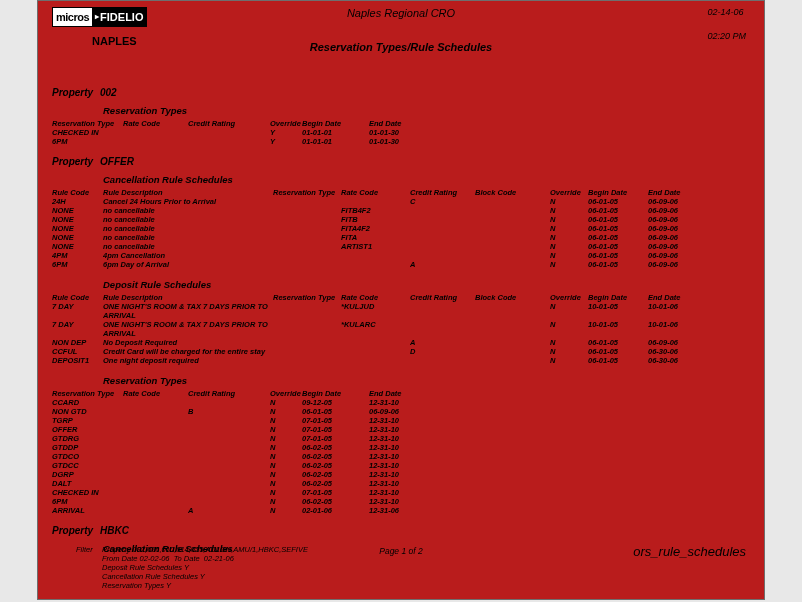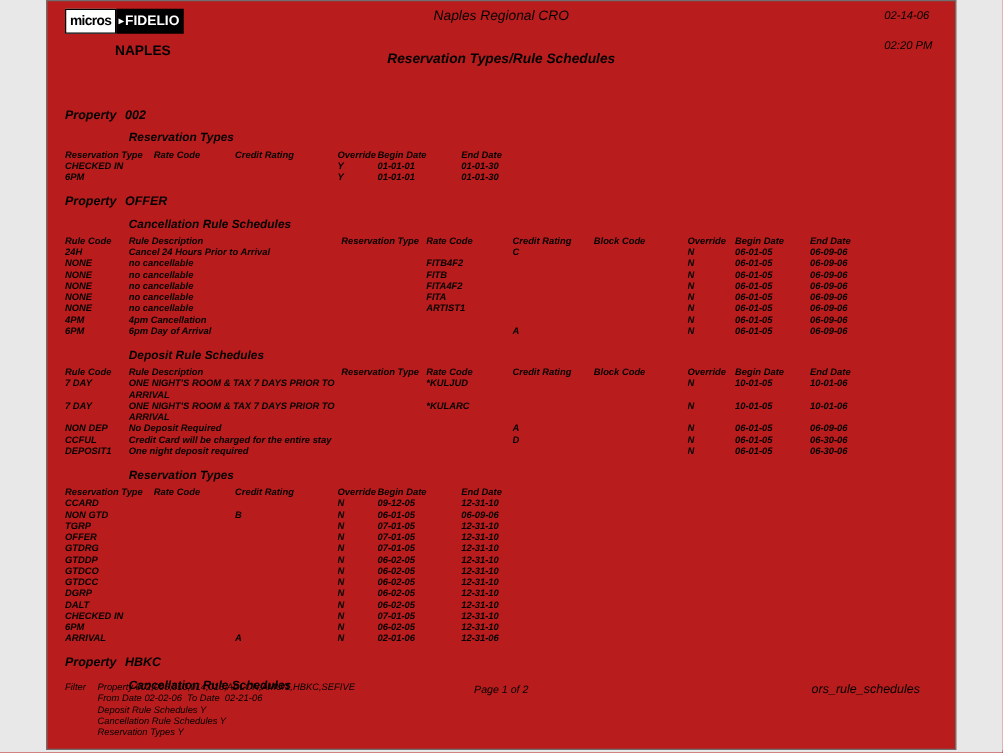--- a/index.html
+++ b/index.html
@@ -29,24 +29,24 @@
   table.rpt { border-collapse:collapse; table-layout:fixed; margin-bottom:10px; }
   table.rpt th, table.rpt td {
     padding:0; font-size:7.5px; line-height:9px; font-weight:bold; font-style:italic;
     text-align:left; vertical-align:top; overflow:hidden;
   }
   table.rpt th { white-space:nowrap; }
   td.center, th.center { text-align:center; }
   
   .footer { position:absolute; left:14px; right:14px; top:544px; font-size:7.5px; line-height:9px; font-weight:normal; }
   .filter { display:flex; }
-  .filter .flabel { width:26px; }
+  .filter .flabel { width:26px;margin-left:24px; }
   .filter .flines div { white-space:pre; }
   .page-num { position:absolute; left:0; right:0; top:2px; text-align:center; font-size:8.5px; }
-  .report-id { position:absolute; right:14px; top:2px; font-size:10px; }
+  .report-id { position:absolute; right:4px; top:2px; font-size:13px; }
 </style>
 </head>
 <body>
 
 <div class="page">
 
   <div class="hdr">
     <div class="logo">
       <span class="micros">micros</span>
         <span class="fidelio">

